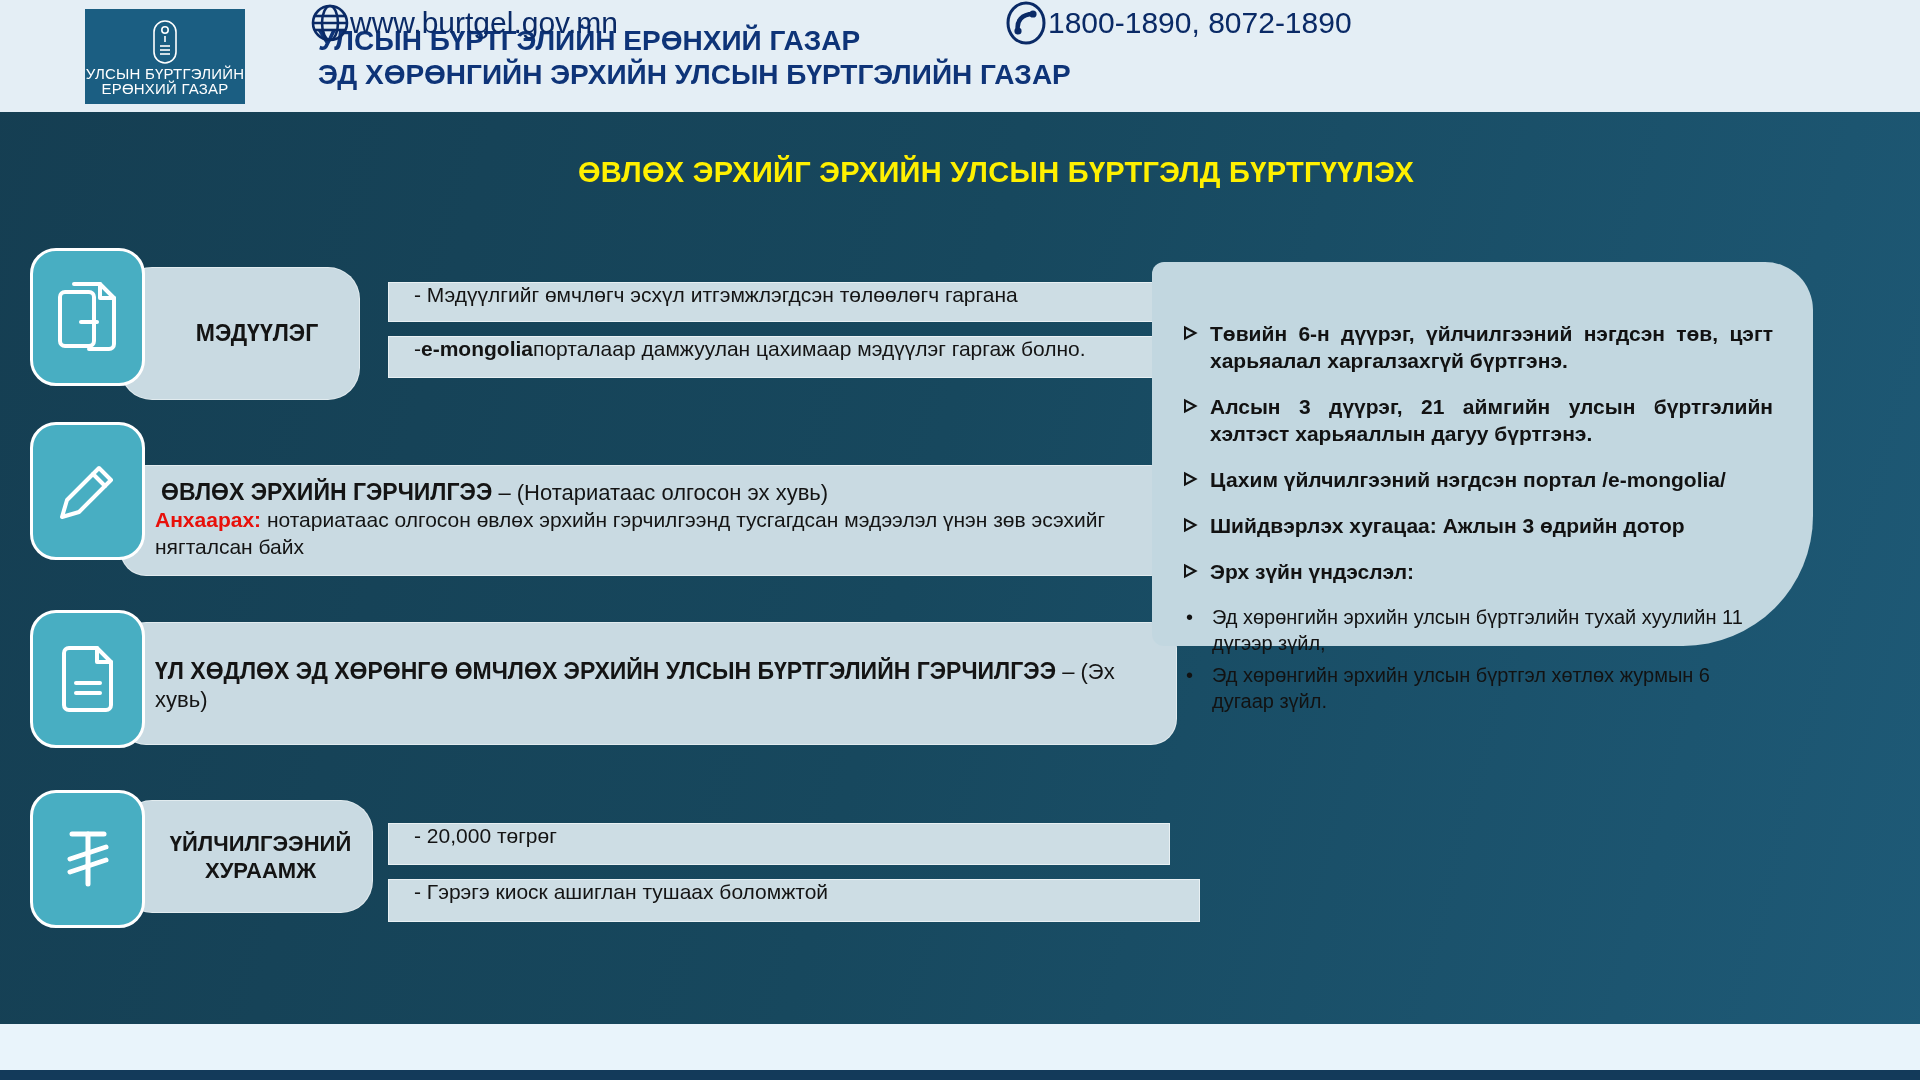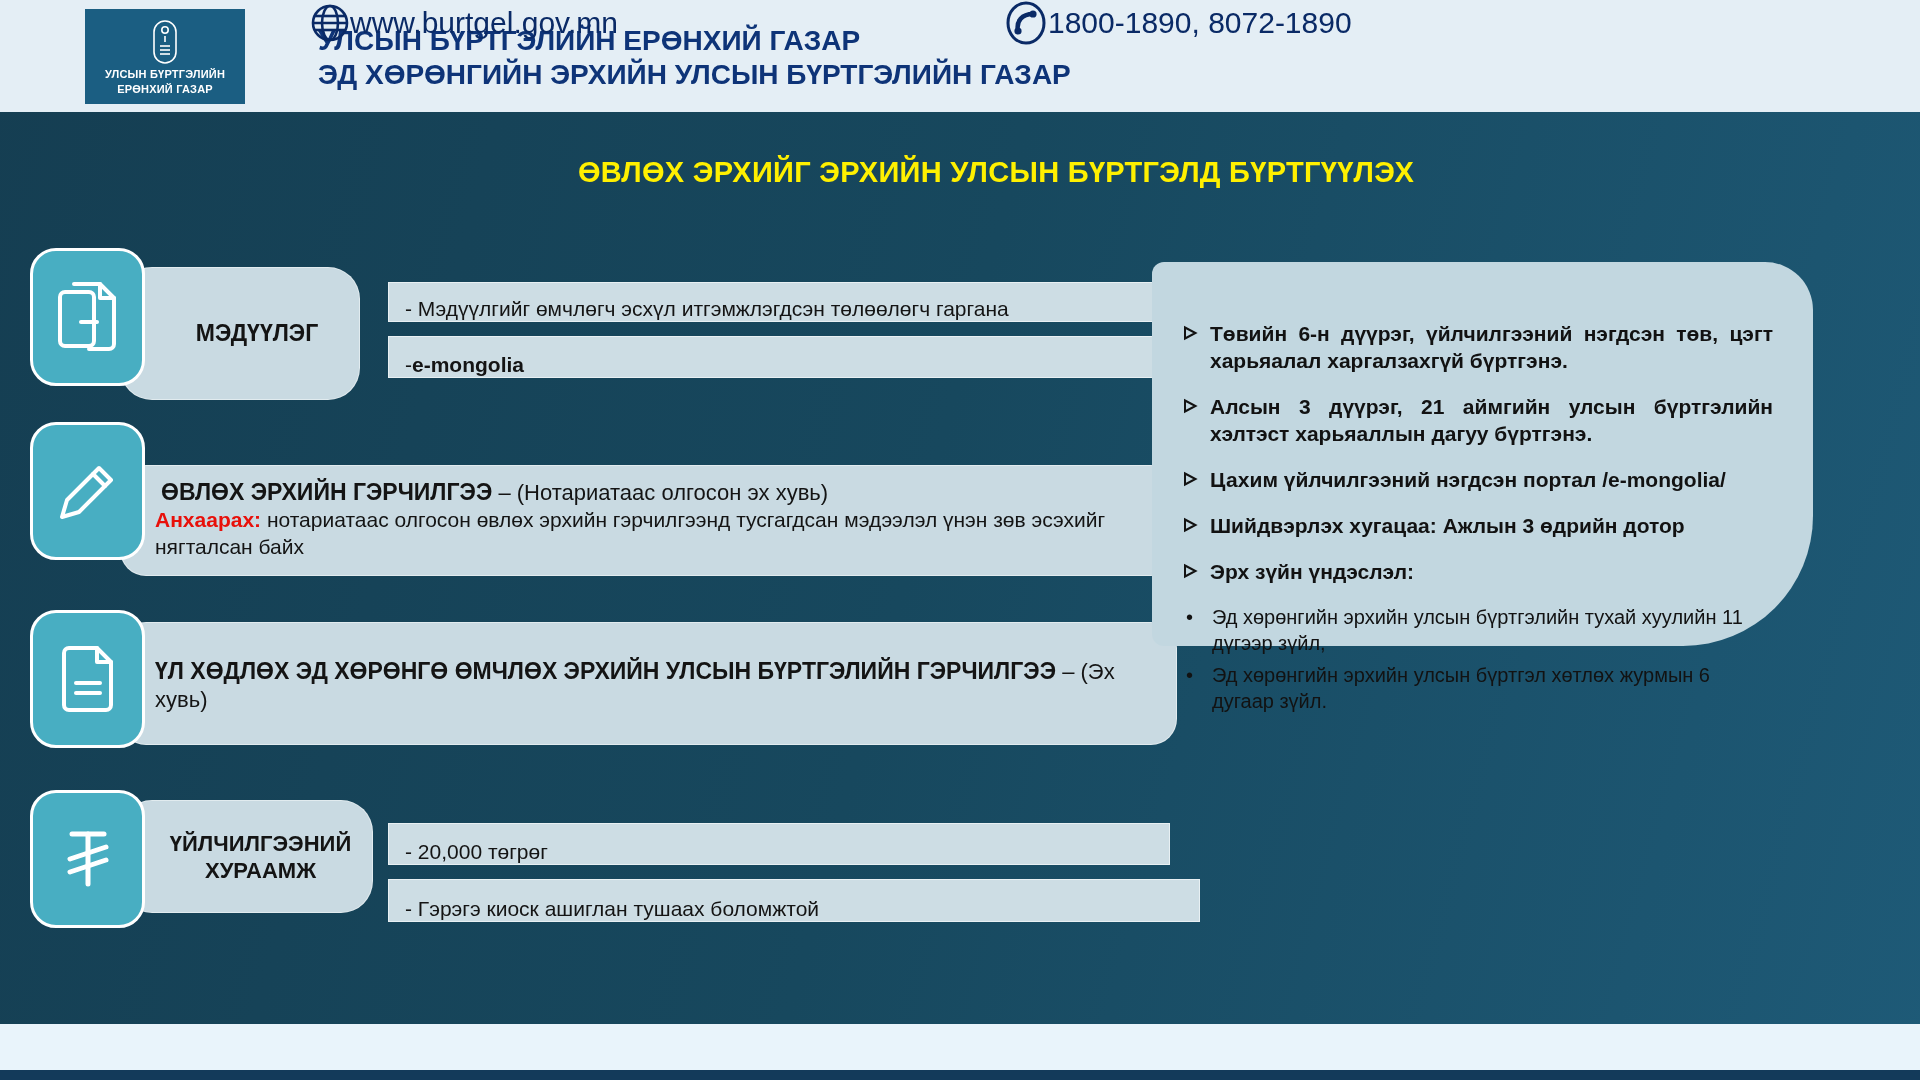--- a/index.html
+++ b/index.html
@@ -6,36 +6,36 @@
   #page{
     position:relative;width:1920px;height:1080px;overflow:hidden;
     font-family:"Liberation Sans","DejaVu Sans",sans-serif;
     background:linear-gradient(105deg,#153e52 0%,#17485e 48%,#1e5a77 100%);
   }
   
   #header{position:absolute;left:0;top:0;width:1920px;height:112px;background:#e4eef5;}
   #logo{position:absolute;left:85px;top:9px;width:160px;height:95px;background:#1b5e82;
         display:flex;flex-direction:column;align-items:center;justify-content:center;gap:3px;}
   #logo .emblem{width:26px;height:46px;}
-  #logo .lg-txt{color:#ffffff;font-weight:bold;font-size:11px;line-height:12px;text-align:right;letter-spacing:.2px;}
+  #logo .lg-txt{color:#ffffff;font-weight:normal;font-size:15px;line-height:12px;text-align:right;letter-spacing:.2px;}
   #org{position:absolute;left:318px;top:24px;color:#0e3478;font-weight:bold;font-size:28px;line-height:34px;}
   
   #title{position:absolute;left:0;top:156px;width:1920px;text-align:center;
          color:#fff000;font-weight:bold;font-size:29px;letter-spacing:.3px;padding-left:36px;}
   
   .tile{position:absolute;left:30px;width:115px;height:138px;background:#48aec2;
         border:3px solid #ffffff;border-radius:26px;box-sizing:border-box;
         display:flex;align-items:center;justify-content:center;z-index:5;}
   #tile1{top:248px}#tile2{top:422px}#tile3{top:610px}#tile4{top:790px}
   
   .box{position:absolute;background:#c9dae2;border:1px solid rgba(255,255,255,.45);
        border-radius:26px;box-sizing:border-box;color:#141414;}
   .bar{position:absolute;background:#cdddE4;border:1px solid rgba(255,255,255,.55);
-       box-sizing:border-box;color:#141414;font-size:21px;display:flex;align-items:flex-end;
-       padding-left:16px;}
+       box-sizing:border-box;color:#141414;font-size:21px;display:flex;align-items:flex-start;
+       padding-left:25px;}
   #r1-label{left:120px;top:267px;width:240px;height:133px;border-radius:32px;
             display:flex;align-items:center;justify-content:center;padding-left:34px;
             font-weight:bold;font-size:23px;}
   #r1-bar1{left:388px;top:282px;width:789px;height:40px;}
   #r1-bar2{left:388px;top:336px;width:789px;height:42px;}
   #r2-box{left:120px;top:465px;width:1057px;height:111px;padding:13px 24px 0 34px;font-size:21px;line-height:27px;}
   #r2-box .h-bold{font-weight:bold;font-size:23px;}
   #r2-box .h-rest{font-size:22px;}
   .red{color:#e8100a;font-weight:bold;}
   #r3-box{left:120px;top:622px;width:1057px;height:123px;padding:34px 30px 0 34px;font-size:22px;line-height:28px;}
@@ -122,20 +122,21 @@
 
   <div class="box" id="r1-label">
     <span>МЭДҮҮЛЭГ</span>
   </div>
   <div class="bar" id="r1-bar1">
     <span>- Мэдүүлгийг өмчлөгч эсхүл итгэмжлэгдсэн төлөөлөгч гаргана</span>
   </div>
   <div class="bar" id="r1-bar2">
     <span>- </span>
     <span style="font-weight:bold">e-mongolia</span>
+    <span> порталаар дамжуулан цахимаар мэдүүлэг гаргаж болно.</span>
   </div>
 
   <div class="box" id="r2-box">
     <div style="padding-left:6px;">
       <span class="h-bold">ӨВЛӨХ ЭРХИЙН ГЭРЧИЛГЭЭ</span><span class="h-rest"> – (Нотариатаас олгосон эх хувь)</span>
     </div>
     <div>
       <span class="red">Анхаарах:</span><span> нотариатаас олгосон өвлөх эрхийн  гэрчилгээнд тусгагдсан мэдээлэл үнэн зөв эсэхийг нягталсан байх</span>
     </div>
   </div>

